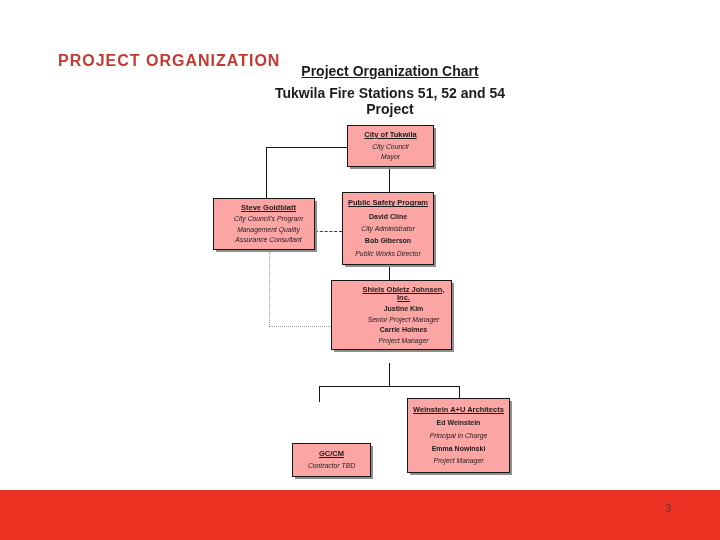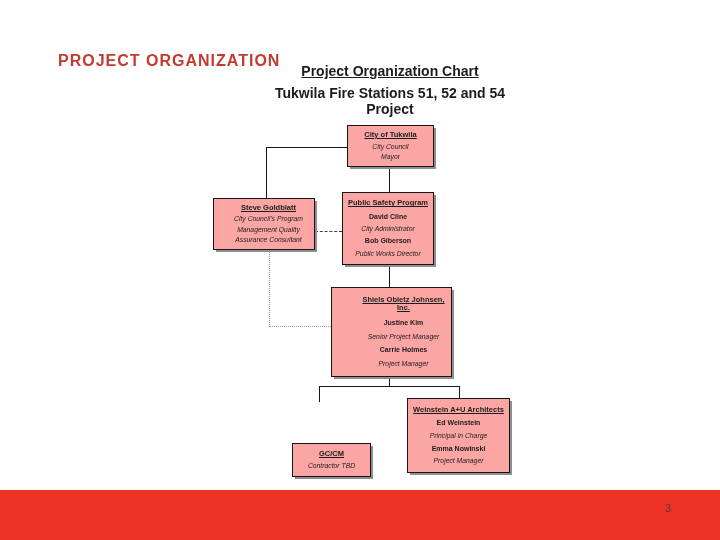--- a/index.html
+++ b/index.html
@@ -31,21 +31,21 @@
     align-items: center; padding: 2px 1px; text-align: center;
     color: #1c1c1c;
   }
   .node-title { font-size: 7.5px; font-weight: bold; text-decoration: underline; line-height: 1.15; }
   .node-line { font-size: 7px; line-height: 1.15; }
   .node-line.italic { font-style: italic; font-size: 6.8px; }
   .node-line.bold { font-weight: bold; }
   #node-city      { left: 347px; top: 125px; width: 87px;  height: 42px; }
   #node-goldblatt { left: 213px; top: 198px; width: 102px; height: 52px; padding-left: 10px; }
   #node-psp       { left: 342px; top: 192px; width: 92px;  height: 73px; }
-  #node-soj       { left: 331px; top: 287px; width: 121px; height: 90px; padding-left: 25px; }
+  #node-soj       { left: 331px; top: 280px; width: 121px; height: 70px; padding-left: 25px; }
   #node-gccm      { left: 292px; top: 402px; width: 79px;  height: 34px; margin-top: 41px; }
   #node-weinstein { left: 407px; top: 398px; width: 103px; height: 75px; }
   
   .conn { position: absolute; }
   .h-solid { border-top: 1.5px solid #161616; height: 0; }
   .v-solid { border-left: 1.5px solid #161616; width: 0; }
   .h-dash  { border-top: 1.5px dashed #3a3a3a; height: 0; }
   .v-dot   { border-left: 1px dotted #9a9a9a; width: 0; }
   .h-dot   { border-top: 1px dotted #9a9a9a; height: 0; }
   #c-city-left   { left: 266px; top: 147px; width: 81px; }

